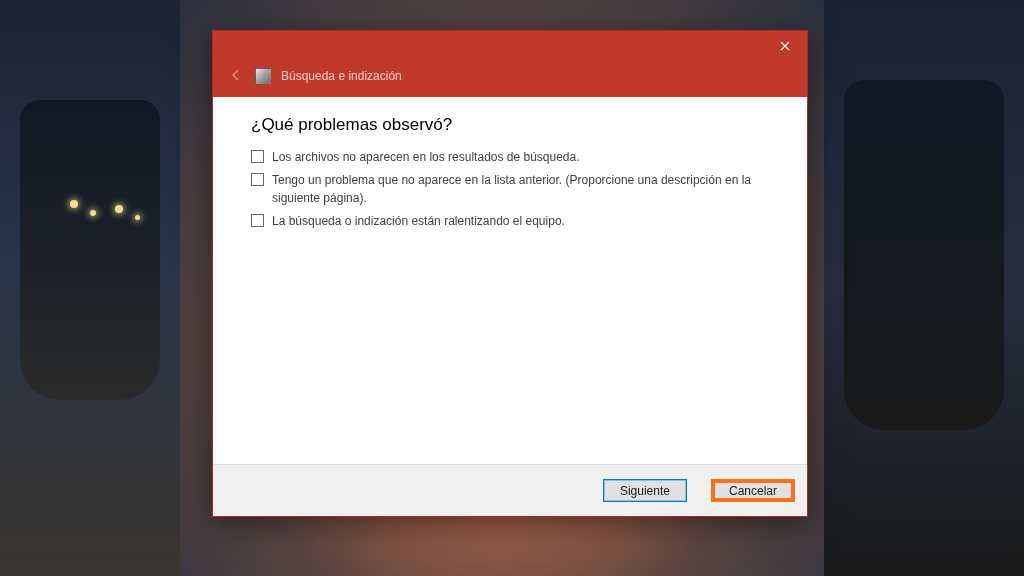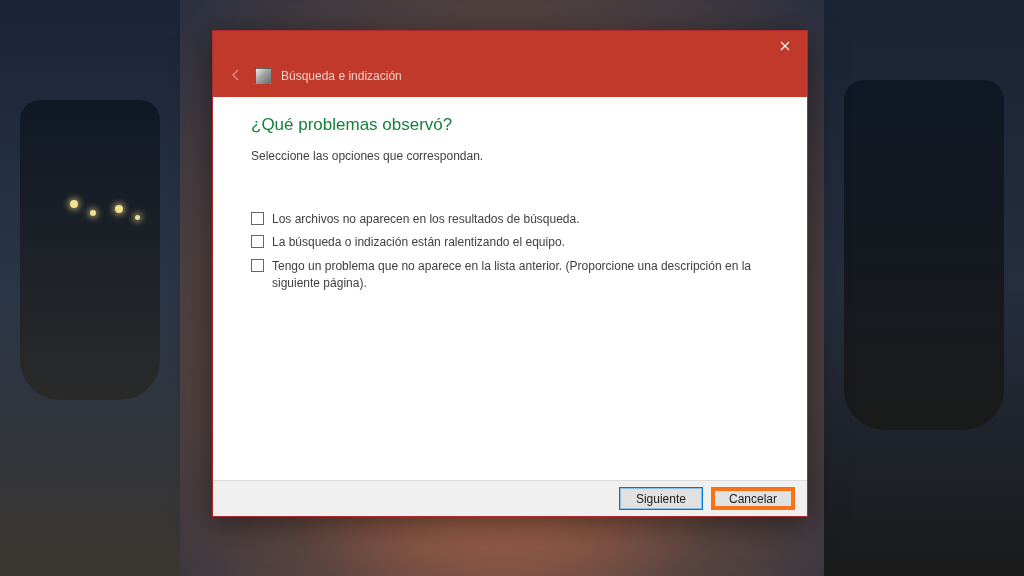--- a/index.html
+++ b/index.html
@@ -111,21 +111,21 @@
       background: linear-gradient(135deg, #e8e8e8 0%, #a0a0a0 50%, #707070 100%);
       border: 1px solid rgba(0,0,0,0.3);
       display: inline-block;
     }
     .content {
       flex: 1;
       padding: 18px 38px 10px 38px;
       color: #323232;
     }
     .heading {
-      color: #15803d;
+      color: #000000;
       font-size: 17px;
       font-weight: 400;
       margin-bottom: 14px;
     }
     .subheading {
       font-size: 12px;
       color: #404040;
       margin-bottom: 48px;
     }
     .options {
@@ -147,28 +147,28 @@
       height: 13px;
       border: 1px solid #666;
       background: #ffffff;
       flex-shrink: 0;
       margin-top: 1px;
     }
     .option-text {
       flex: 1;
     }
     .footer {
-      height: 36px;
+      height: 52px;
       background: #f0f0f0;
       border-top: 1px solid #dcdcdc;
       display: flex;
       justify-content: flex-end;
       align-items: center;
       padding: 0 12px;
-      gap: 8px;
+      gap: 24px;
     }
     .btn {
       min-width: 84px;
       height: 23px;
       font-size: 12px;
       background: #e1e1e1;
       border: 4px solid #f97316;
       cursor: pointer;
       padding: 0 14px;
       font-family: inherit;
@@ -211,34 +211,33 @@
             <path d="M10 3 L5 8 L10 13" stroke="#d89088" stroke-width="1.4" fill="none"></path>
           </svg>
       </span>
     </span>
     <span class="header-icon"></span>
     <span>Búsqueda e indización</span>
   </div>
 
   <div class="content">
     <div class="heading">¿Qué problemas observó?</div>
-    <div class="subheading">Seleccione las opciones que correspondan.</div>
 
     <div class="options">
       <label class="option">
         <span class="checkbox"></span>
         <span class="option-text">Los archivos no aparecen en los resultados de búsqueda.</span>
       </label>
       <label class="option">
         <span class="checkbox"></span>
-        <span class="option-text">La búsqueda o indización están ralentizando el equipo.</span>
+        <span class="option-text">Tengo un problema que no aparece en la lista anterior. (Proporcione una descripción en la siguiente página).</span>
       </label>
       <label class="option">
         <span class="checkbox"></span>
-        <span class="option-text">Tengo un problema que no aparece en la lista anterior. (Proporcione una descripción en la siguiente página).</span>
+        <span class="option-text">La búsqueda o indización están ralentizando el equipo.</span>
       </label>
     </div>
   </div>
 
   <div class="footer">
     <button class="btn primary">Siguiente</button>
     <button class="btn">Cancelar</button>
   </div>
 
 </div>

